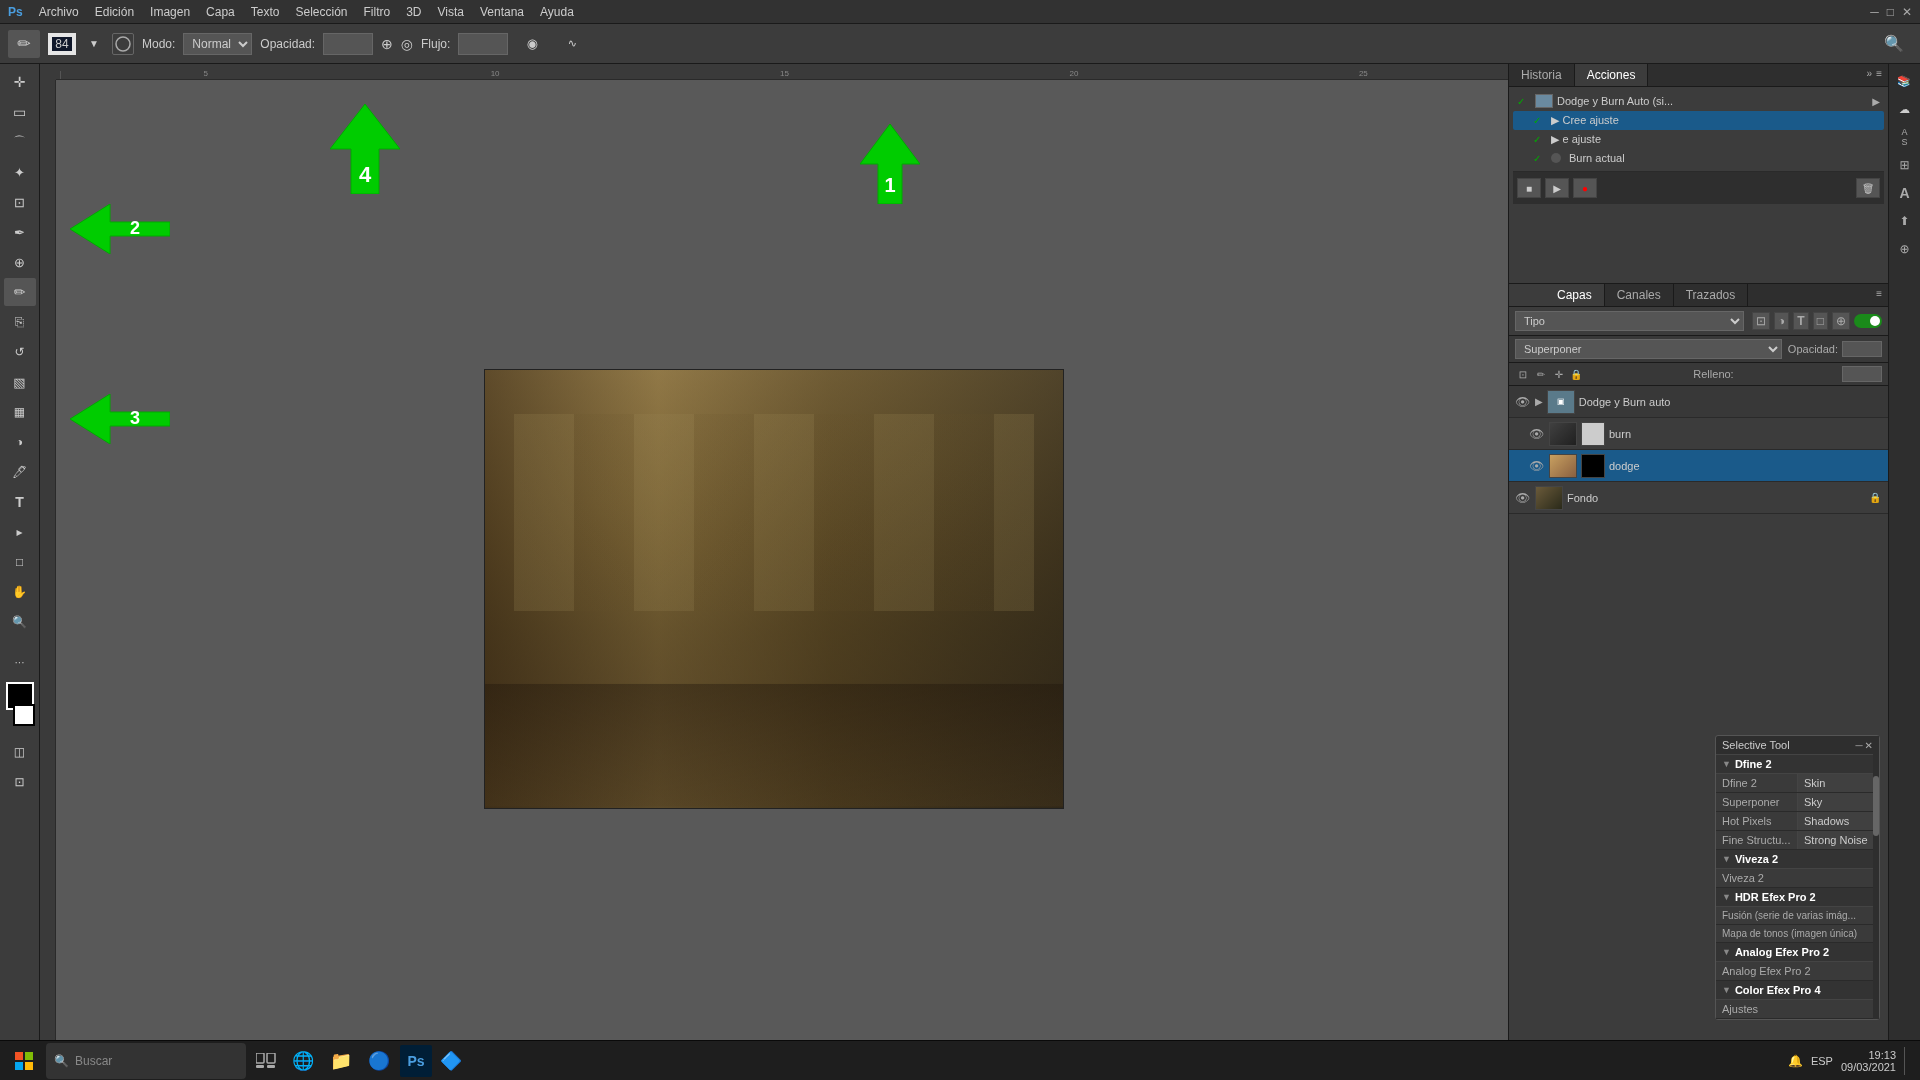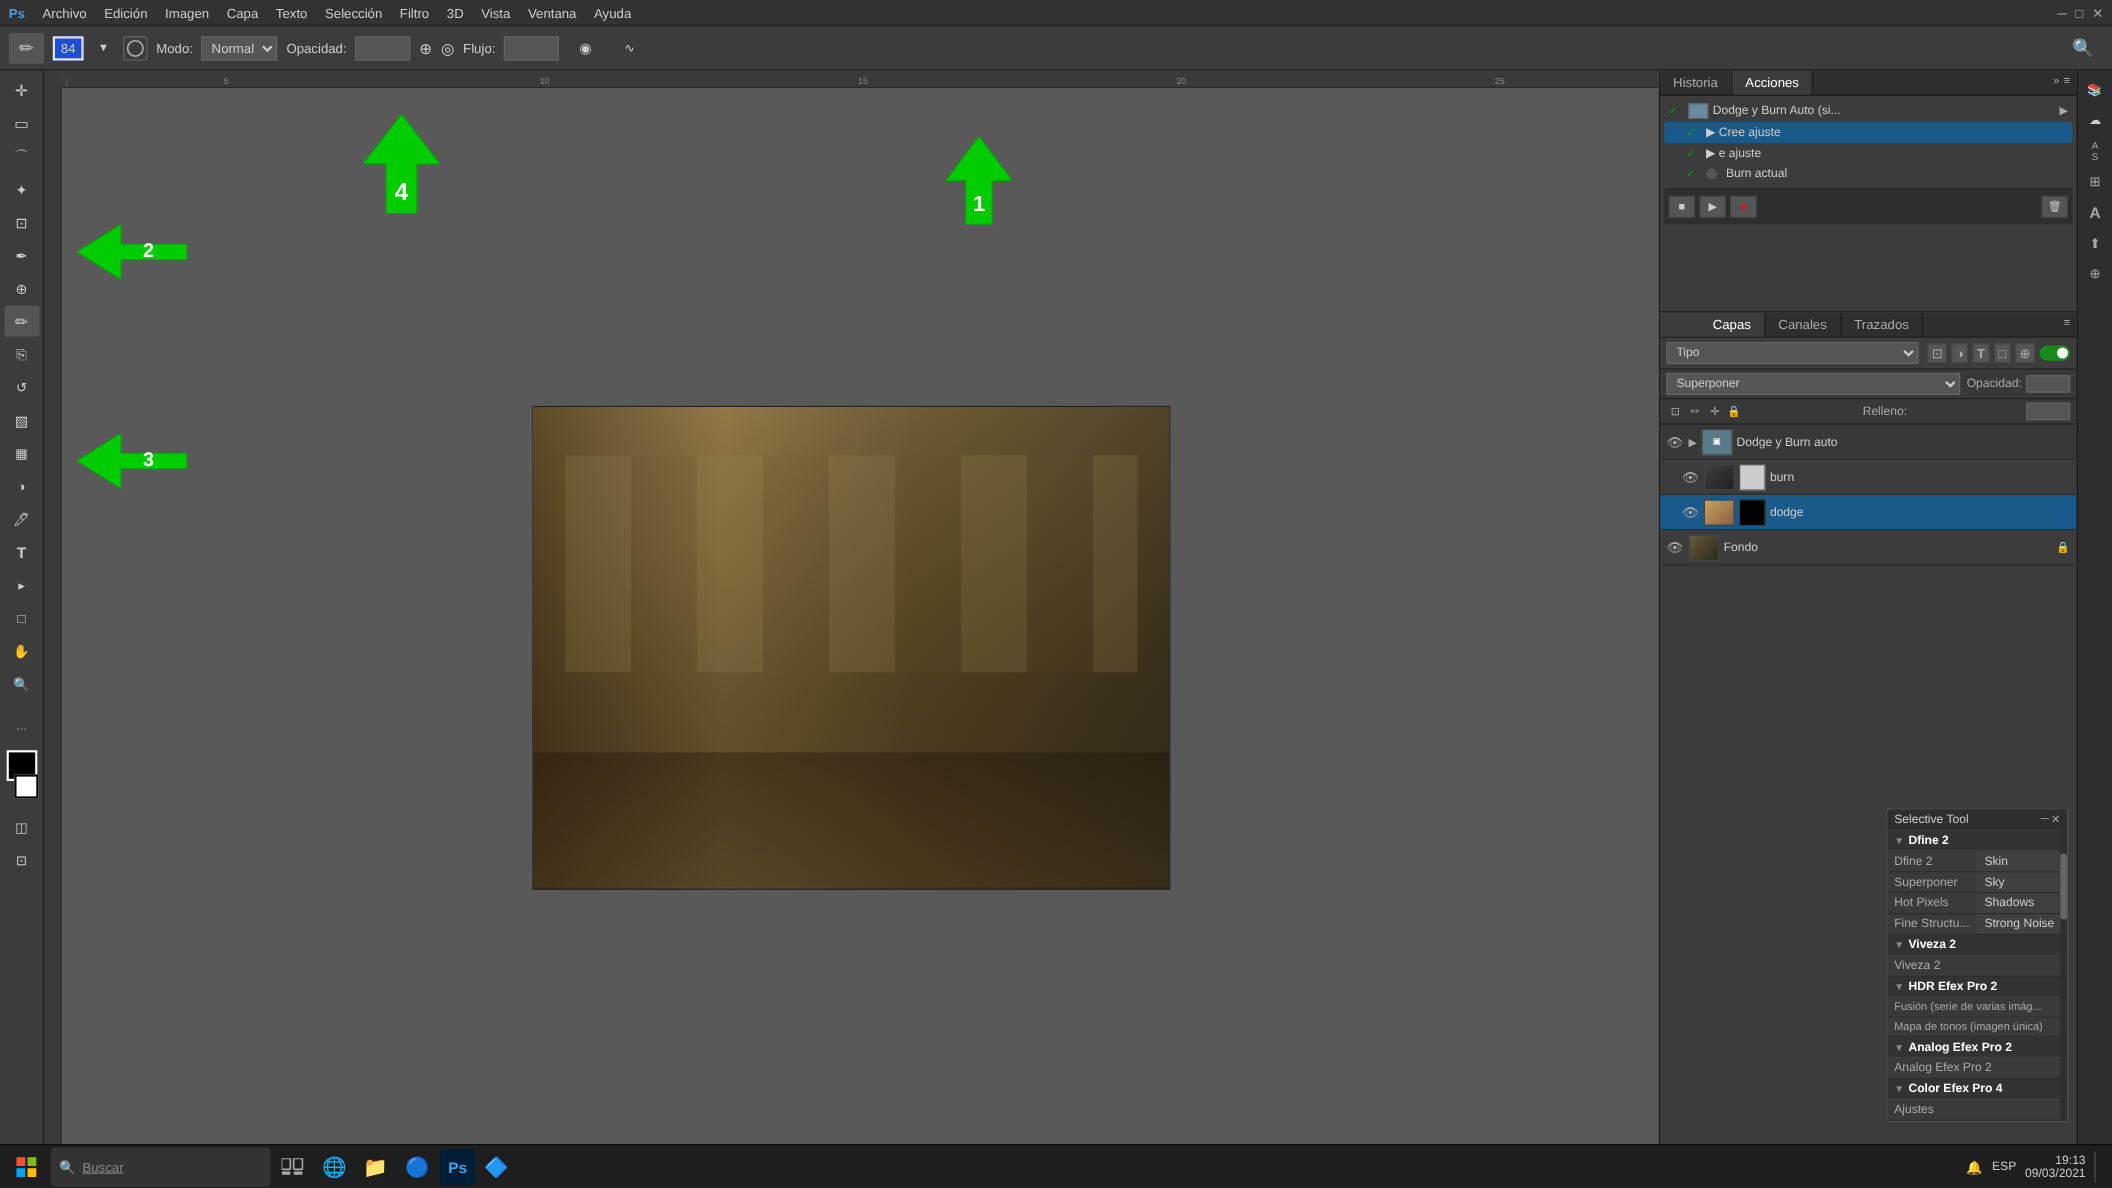--- a/index.html
+++ b/index.html
@@ -7,21 +7,21 @@
 
     
     .menu-bar { background: #323232; height: 24px; display: flex; align-items: center; padding: 0 8px; gap: 16px; border-bottom: 1px solid #1a1a1a; }
     .menu-bar span { font-size: 12px; color: #ccc; cursor: pointer; }
 
     
     .toolbar { background: #3c3c3c; height: 40px; display: flex; align-items: center; padding: 0 8px; gap: 8px; border-bottom: 1px solid #1a1a1a; }
     .toolbar-item { color: #ccc; font-size: 12px; display: flex; align-items: center; gap: 4px; }
     .toolbar-select { background: #555; color: #ccc; border: 1px solid #666; font-size: 12px; padding: 2px 4px; height: 22px; }
     .toolbar-input { background: #555; color: #ccc; border: 1px solid #666; font-size: 12px; padding: 2px 4px; width: 50px; height: 22px; }
-    .brush-size-box { background: #1d4ed8; border: 2px solid #e5e5e5; width: 28px; height: 22px; display: flex; align-items: center; justify-content: center; color: #ccc; font-size: 12px; }
+    .brush-size-box { background: #0f172a; border: 4px solid #e5e5e5; width: 28px; height: 22px; display: flex; align-items: center; justify-content: center; color: #ccc; font-size: 12px; }
 
     
     .main { display: flex; flex: 1; overflow: hidden; }
 
     
     .tools-panel { width: 40px; background: #3c3c3c; display: flex; flex-direction: column; align-items: center; padding-top: 4px; gap: 2px; border-right: 1px solid #1a1a1a; }
     .tool-btn { width: 32px; height: 28px; display: flex; align-items: center; justify-content: center; color: #ccc; cursor: pointer; border-radius: 2px; font-size: 14px; }
     .tool-btn.active { background: #555; }
 
     
@@ -522,21 +522,21 @@
     <div class="taskbar-start">
       <svg width="20" height="20" viewBox="0 0 20 20">
         <rect x="1" y="1" width="8" height="8" fill="#f35325"></rect>
         <rect x="11" y="1" width="8" height="8" fill="#81bc06"></rect>
         <rect x="1" y="11" width="8" height="8" fill="#05a6f0"></rect>
         <rect x="11" y="11" width="8" height="8" fill="#ffba08"></rect>
       </svg>
     </div>
     <div class="taskbar-icon" style="width:200px;background:#333;border-radius:4px;justify-content:flex-start;padding:0 8px;gap:6px;">
       <span style="color:#aaa;font-size:12px;">🔍</span>
-      <span style="font-size:12px;color:#888;text-decoration:underline;">Buscar</span>
+      <span style="font-size:12px;color:#888;">Buscar</span>
     </div>
     <div class="taskbar-icon">
       <svg width="20" height="16" viewBox="0 0 20 16">
           <rect x="0" y="0" width="8" height="10" rx="1" fill="none" stroke="#aaa" stroke-width="1.5"></rect>
           <rect x="11" y="0" width="8" height="10" rx="1" fill="none" stroke="#aaa" stroke-width="1.5"></rect>
           <rect x="0" y="12" width="8" height="3" rx="1" fill="#aaa"></rect>
           <rect x="11" y="12" width="8" height="3" rx="1" fill="#aaa"></rect>
         </svg>
     </div>
     <div class="taskbar-icon" style="color:#3aa3f5;font-size:18px;">🌐</div>

